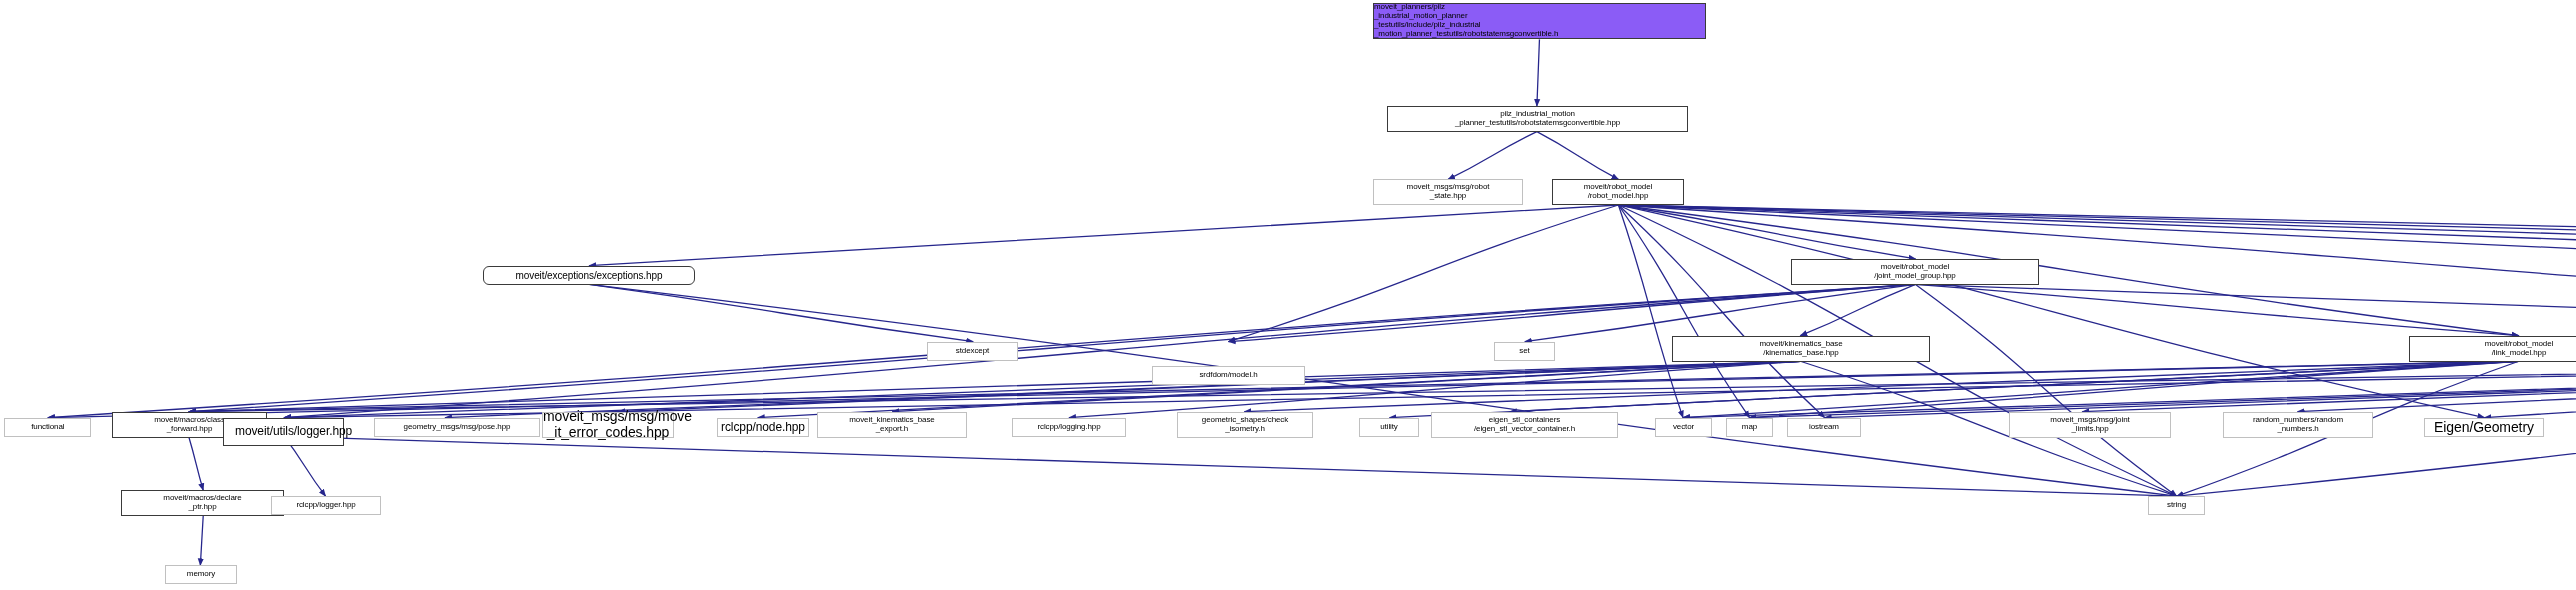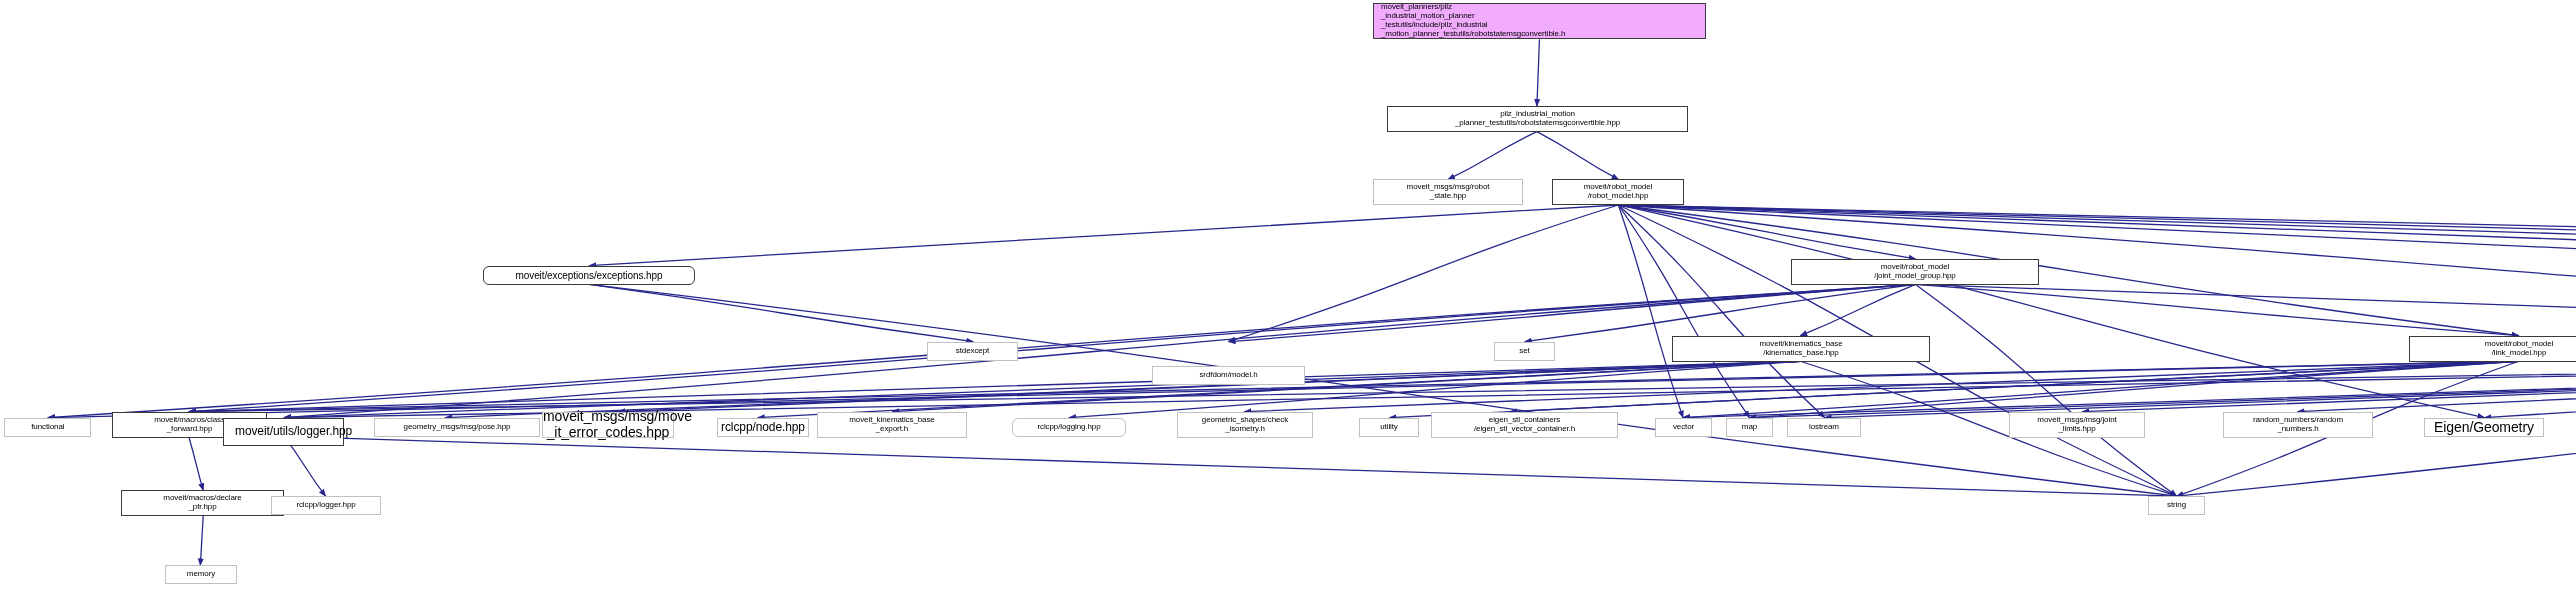--- a/index.html
+++ b/index.html
@@ -35,25 +35,25 @@
     border: 0.9px solid #c0c0c0;
     color: #000000;
     white-space: pre;
     letter-spacing: -0.1px;
     z-index: 2;
   }
   .node.strong {
     border: 1.4px solid #3a3a3a;
   }
   .node.root {
-    background: #f0abfc;
+    background: #8b5cf6;
     border: 1.4px solid #3a3a3a;
     justify-content: center;
     text-align: left;
-    padding-left: 7px;
+    padding-left: 0;
   }
   .node span {
     display: block;
     width: 100%;
   }
 </style>
 </head>
 <body>
 
 <div id="graph">
@@ -153,30 +153,30 @@
       <div class="node" style="left: 4.3px; top: 418px; width: 87px; height: 19px; font-size: 8px;"><span>functional</span></div>
       <div class="node strong" style="left: 112px; top: 412px; width: 155px; height: 25.6px; font-size: 8px;"><span>moveit/macros/class
 _forward.hpp</span></div>
       <div class="node strong" style="left: 223px; top: 418px; width: 121px; height: 28px; font-size: 12px; padding-left: 11px;"><span>moveit/utils/logger.hpp</span></div>
       <div class="node" style="left: 374px; top: 418px; width: 166px; height: 19px; font-size: 8px;"><span>geometry_msgs/msg/pose.hpp</span></div>
       <div class="node" style="left: 542px; top: 412px; width: 132px; height: 25.6px; font-size: 14px; justify-content: center;"><span>moveit_msgs/msg/move
 _it_error_codes.hpp</span></div>
       <div class="node" style="left: 705px; top: 418px; width: 92px; height: 19px; font-size: 12px; margin-left: 12px;"><span>rclcpp/node.hpp</span></div>
       <div class="node" style="left: 817px; top: 412px; width: 150px; height: 25.6px; font-size: 8px;"><span>moveit_kinematics_base
 _export.h</span></div>
-      <div class="node" style="left: 1012px; top: 418px; width: 114px; height: 19px; font-size: 8px; border-radius: 6px;"><span>rclcpp/logging.hpp</span></div>
+      <div class="node" style="left: 1012px; top: 418px; width: 114px; height: 19px; font-size: 8px;"><span>rclcpp/logging.hpp</span></div>
       <div class="node" style="left: 1177px; top: 412px; width: 136px; height: 25.6px; font-size: 8px;"><span>geometric_shapes/check
 _isometry.h</span></div>
       <div class="node" style="left: 1359px; top: 418px; width: 60px; height: 19px; font-size: 8px;"><span>utility</span></div>
       <div class="node" style="left: 1431px; top: 412px; width: 187px; height: 25.6px; font-size: 8px;"><span>eigen_stl_containers
 /eigen_stl_vector_container.h</span></div>
       <div class="node" style="left: 1655px; top: 418px; width: 57px; height: 19px; font-size: 8px;"><span>vector</span></div>
       <div class="node" style="left: 1726px; top: 418px; width: 47px; height: 19px; font-size: 8px;"><span>map</span></div>
       <div class="node" style="left: 1787px; top: 418px; width: 74px; height: 19px; font-size: 8px;"><span>iostream</span></div>
-      <div class="node" style="left: 2009px; top: 412px; width: 136px; height: 25.6px; font-size: 8px;"><span>moveit_msgs/msg/joint
+      <div class="node" style="left: 2009px; top: 412px; width: 162px; height: 25.6px; font-size: 8px;"><span>moveit_msgs/msg/joint
 _limits.hpp</span></div>
       <div class="node" style="left: 2223px; top: 412px; width: 150px; height: 25.6px; font-size: 8px;"><span>random_numbers/random
 _numbers.h</span></div>
       <div class="node" style="left: 2424px; top: 418px; width: 120px; height: 19px; font-size: 14px;"><span>Eigen/Geometry</span></div>
       <div class="node strong" style="left: 121px; top: 490px; width: 163px; height: 25.6px; font-size: 8px;"><span>moveit/macros/declare
 _ptr.hpp</span></div>
       <div class="node" style="left: 271px; top: 496px; width: 110px; height: 19px; font-size: 8px;"><span>rclcpp/logger.hpp</span></div>
       <div class="node" style="left: 2148px; top: 496px; width: 57px; height: 19px; font-size: 8px;"><span>string</span></div>
       <div class="node" style="left: 165px; top: 565px; width: 72px; height: 19px; font-size: 8px;"><span>memory</span></div>
     </div>

